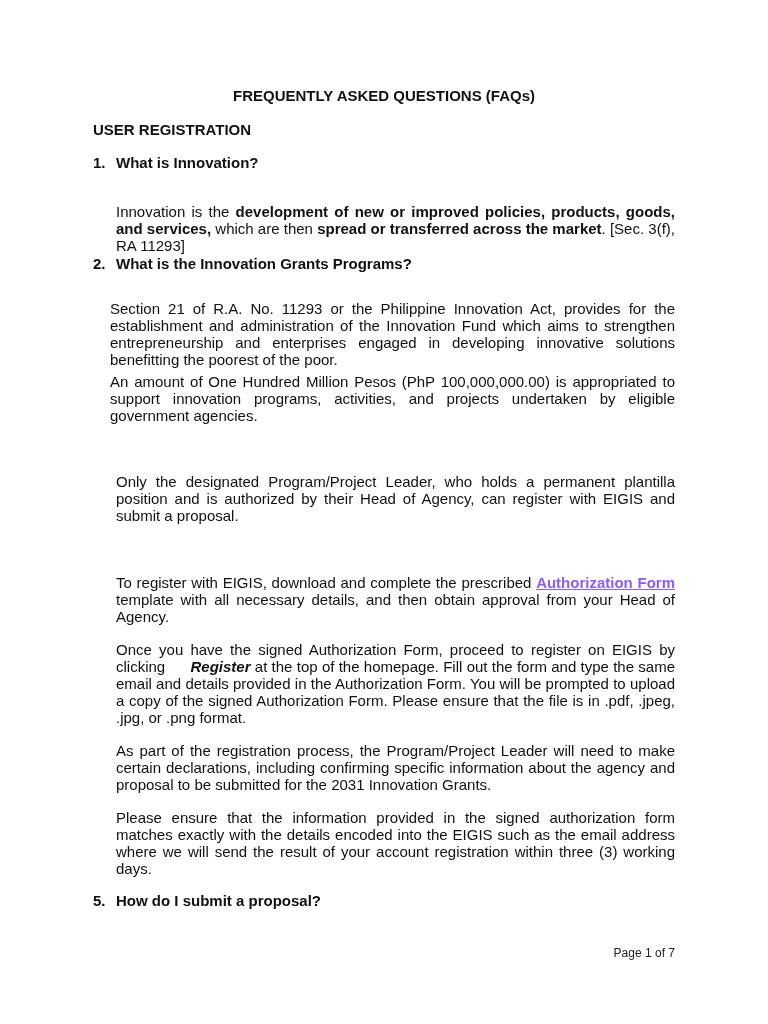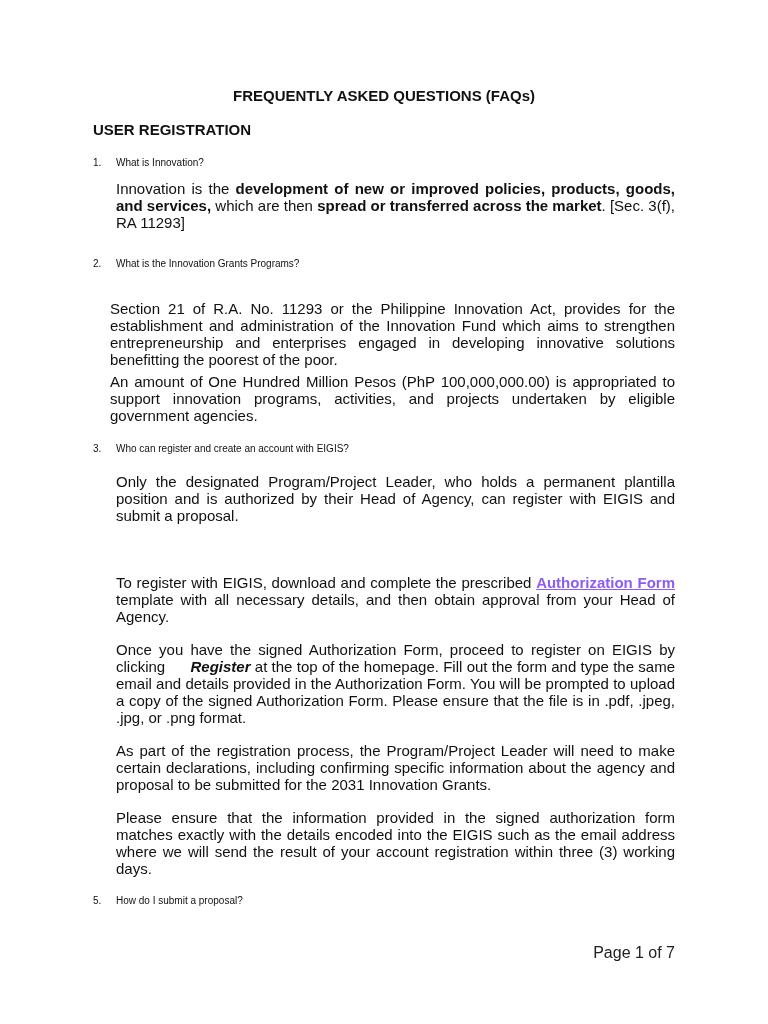--- a/index.html
+++ b/index.html
@@ -10,62 +10,59 @@
     .page { position: absolute; left: 0; top: 0; width: 768px; height: 1024px; }
     .title {
       position: absolute; top: 87px; left: 0; width: 768px; text-align: center;
       font-weight: bold; font-size: 15px; line-height: 18px;
     }
     .section {
       position: absolute; top: 121px; left: 93px;
       font-weight: bold; font-size: 15px; line-height: 18px; 
     }
     .q {
-      position: absolute; left: 93px; font-weight: normal; font-size: 10px; line-height: 18px;
+      position: absolute; left: 93px; font-weight: bold; font-size: 15px; line-height: 18px;
       white-space: nowrap;
     }
     .q .num { display: inline-block; width: 23px; }
     .p {
       position: absolute; width: 559px; font-size: 15px; line-height: 17px;
       text-align: justify;
     }
     .p.i116 { left: 116px; }
     .p.i110 { left: 110px; width: 565px; }
     .b { font-weight: bold; }
     .bi { font-weight: bold; font-style: italic; margin-left: 21px; }
     a.link { color: #1a3fd6; font-weight: bold; text-decoration: underline; }
     .footer {
       position: absolute; top: 946px; left: 560px; width: 115px; text-align: right;
-      font-size: 16px; line-height: 14px; color: #222;
+      font-size: 12px; line-height: 14px; color: #222;
     }
   </style>
 </head>
 <body>
 
 <div class="page">
 
   <div class="title">FREQUENTLY ASKED QUESTIONS (FAQs)</div>
   <div class="section">USER REGISTRATION</div>
 
   <div class="q" style="top:154px">
     <span class="num">1.</span><span>What is Innovation?</span>
   </div>
-  <div class="p i116" style="top:180px">
+  <div class="p i116" style="top:203px">
     <span>Innovation is the </span><span class="b">development of new or improved policies, products, goods, and services,</span><span> which are then </span><span class="b">spread or transferred across the market</span><span>. [Sec. 3(f), RA 11293]</span>
   </div>
 
   <div class="q" style="top:255px">
     <span class="num">2.</span><span>What is the Innovation Grants Programs?</span>
   </div>
   <div class="p i110" style="top:300px">Section 21 of R.A. No. 11293 or the Philippine Innovation Act, provides for the establishment and administration of the Innovation Fund which aims to strengthen entrepreneurship and enterprises engaged in developing innovative solutions benefitting the poorest of the poor.</div>
   <div class="p i110" style="top:373px">An amount of One Hundred Million Pesos (PhP 100,000,000.00) is appropriated to support innovation programs, activities, and projects undertaken by eligible government agencies.</div>
 
-  <div class="q" style="top:440px">
-    <span class="num">3.</span><span>Who can register and create an account with EIGIS?</span>
-  </div>
   <div class="p i116" style="top:473px">Only the designated Program/Project Leader, who holds a permanent plantilla position and is authorized by their Head of Agency, can register with EIGIS and submit a proposal.</div>
 
   <div class="p i116" style="top:574px">
     <span>To register with EIGIS, download and complete the prescribed </span><a class="link" href="#" style="color: #8b5cf6;">Authorization Form</a><span> template with all necessary details, and then obtain approval from your Head of Agency.</span>
   </div>
   <div class="p i116" style="top:641px">
     <span>Once you have the signed Authorization Form, proceed to register on EIGIS by clicking </span><span class="bi">Register</span><span> at the top of the homepage. Fill out the form and type the same email and details provided in the Authorization Form. You will be prompted to upload a copy of the signed Authorization Form. Please ensure that the file is in .pdf, .jpeg, .jpg, or .png format.</span>
   </div>
   <div class="p i116" style="top:742px">As part of the registration process, the Program/Project Leader will need to make certain declarations, including confirming specific information about the agency and proposal to be submitted for the 2031 Innovation Grants.</div>
   <div class="p i116" style="top:809px">Please ensure that the information provided in the signed authorization form matches exactly with the details encoded into the EIGIS such as the email address where we will send the result of your account registration within three (3) working days.</div>

